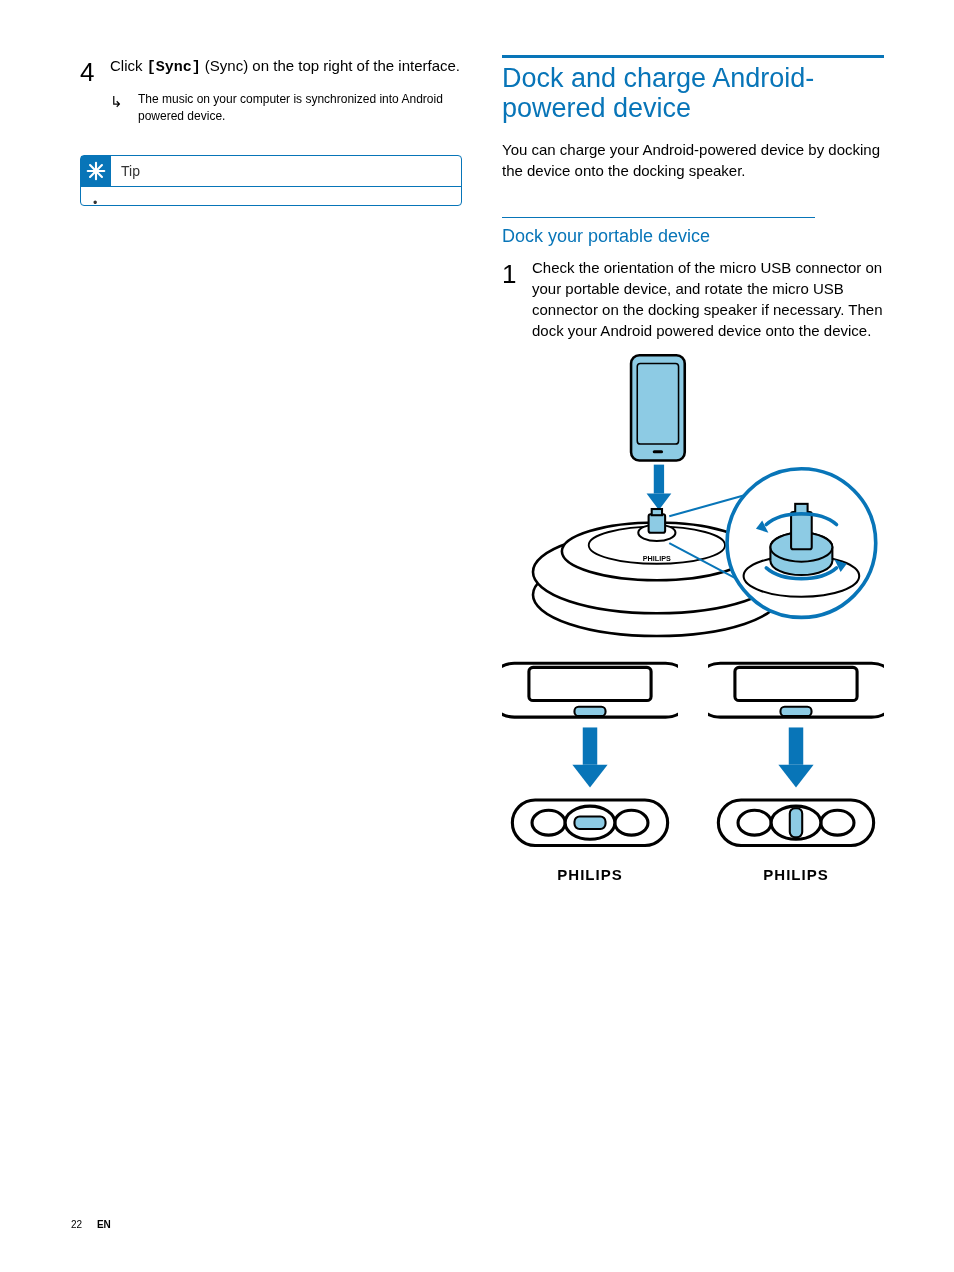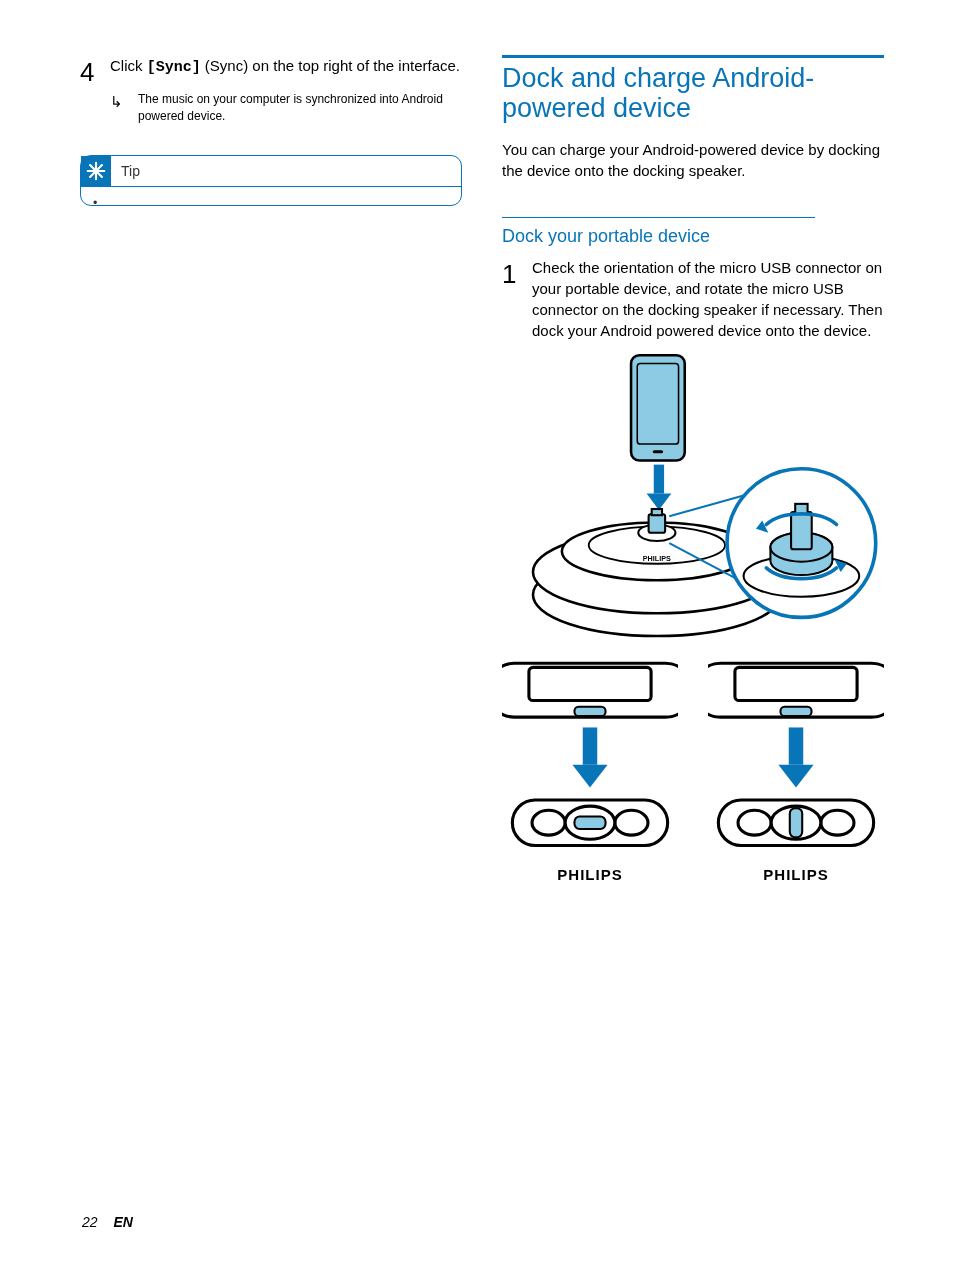--- a/index.html
+++ b/index.html
@@ -36,21 +36,21 @@
   .sub-row { display: flex; padding-left: 30px; margin-top: 6px;}
   .sub-arrow {
     width: 28px; flex-shrink: 0;
     font-size: 15px; line-height: 1.4;
   }
   .sub-body { flex: 1; font-size: 12px; line-height: 1.4; }
 
   .tip-box {
     border: 1px solid #0875b8;
     margin-top: 30px;
-    border-radius: 11px;
+    border-radius: 4px;
   }
   .tip-head {
     display: flex; align-items: center;
     border-bottom: 1px solid #0875b8;
   }
   .tip-icon {
     width: 30px; height: 30px;
     background: #0875b8;
     display: flex; align-items: center; justify-content: center;
   }
@@ -93,23 +93,22 @@
     display:flex; gap: 30px; margin-top: 6px;
   }
   .bottom-item { flex:1; text-align:center; }
   .bottom-item svg { width:100%; height:auto; display:block; }
   .brand {
     font-weight: 900; letter-spacing: 1px; font-size: 15px; margin-top:4px;
     font-family: Arial, sans-serif;
   }
 
   .footer {
-    position: absolute; bottom: 42px; left: 82px;
-    font-size: 14px;
-    font-style: italic;
+    position: absolute; bottom: 42px; left: 71px;
+    font-size: 10px;
   }
   .footer .pg { margin-right: 12px; }
   .footer .lang { font-weight: 700; }
 </style>
 </head>
 <body>
 
 <div class="page">
   <div class="col">
 

